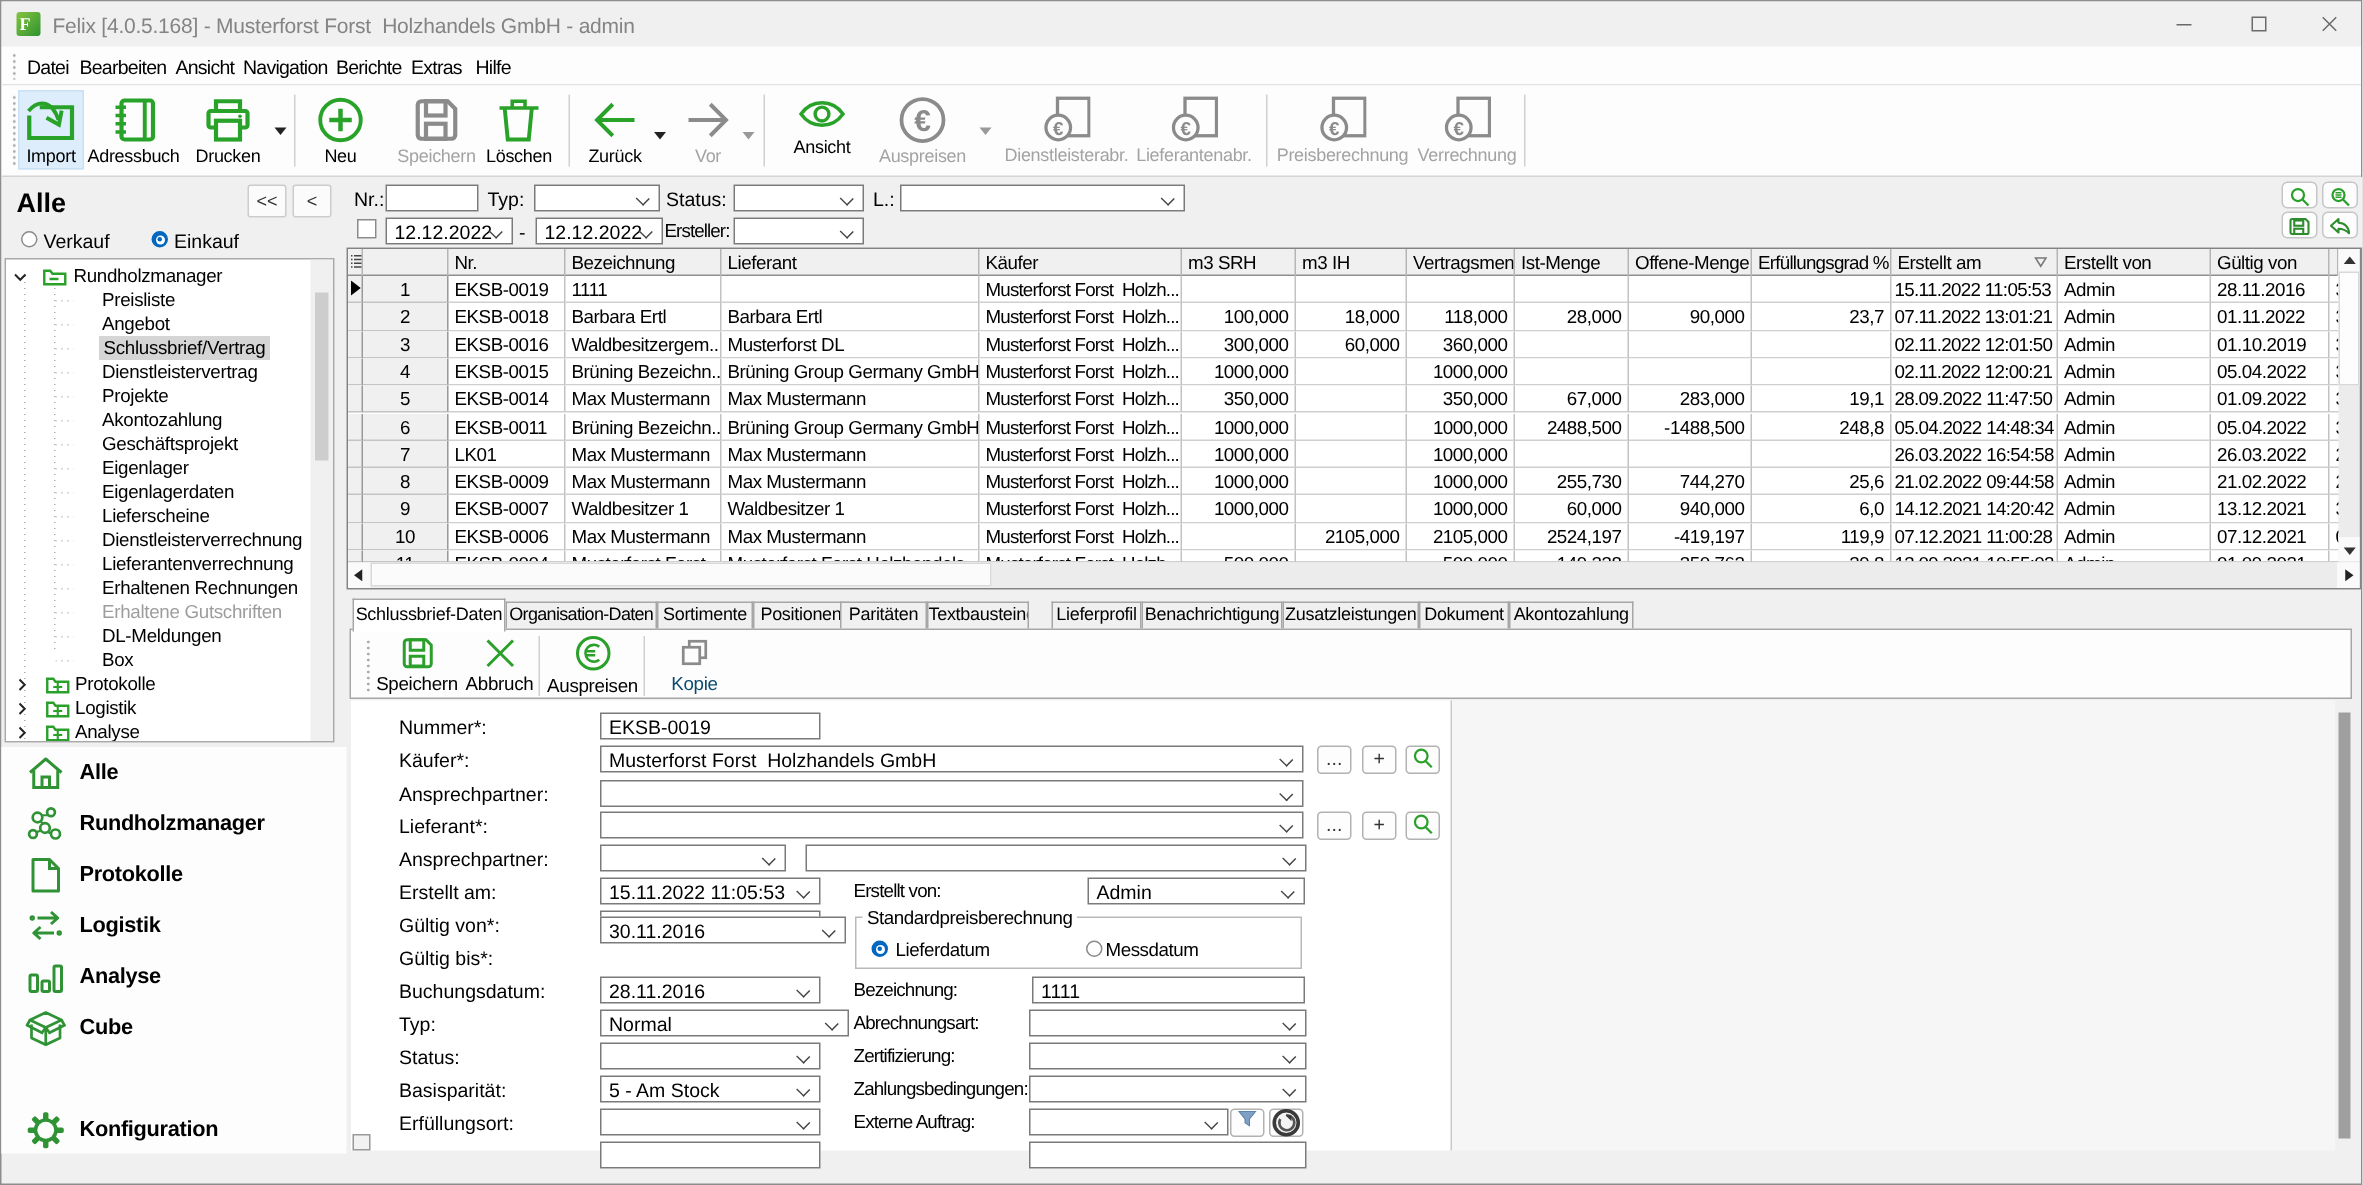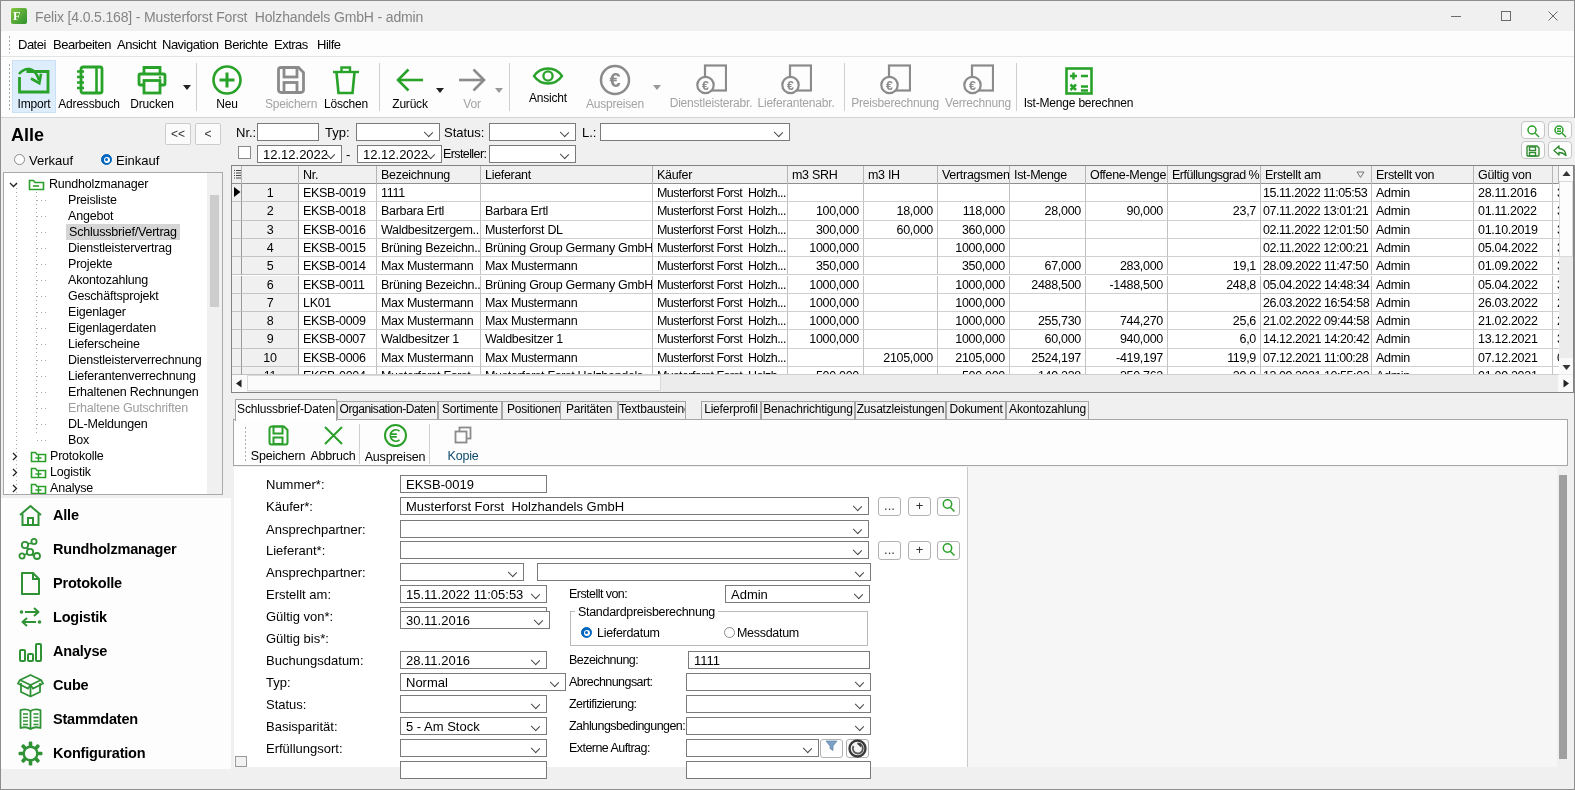--- a/index.html
+++ b/index.html
@@ -229,27 +229,20 @@
   </div>
   <div class="tbi dis" style="left:941px;width:72px">
     <svg width="31" height="31" viewBox="0 0 31 31" fill="none" stroke="#8b8b8b" stroke-width="2.2">
           <rect x="9" y="1.5" width="21" height="25"></rect>
           <circle cx="9.5" cy="21" r="8.2" fill="#fdfdfd"></circle>
           <text x="9.5" y="26" font-family="Liberation Sans" font-size="12.5" font-weight="bold" fill="#8b8b8b" stroke="none" text-anchor="middle">€</text>
         </svg>
     <span class="cap">Verrechnung</span>
   </div>
   <div class="tsep" style="left:1015px"></div>
-  <div class="tbi" style="left:1019px;width:117px">
-    <svg style="margin-top:7px" width="28" height="28" viewBox="0 0 28 28" fill="none" stroke="#28a228" stroke-width="2.6">
-          <rect x="1.5" y="1.5" width="25" height="25"></rect>
-          <path d="M5 9h7M8.5 5.5v7M16 9h7M5.5 17.5l5.5 5.5M11 17.5L5.5 23M16 19.5h7M16 23.5h7" stroke-width="2.5"></path>
-        </svg>
-    <span class="cap">Ist-Menge berechnen</span>
-  </div>
 </div>
 
 <div id="lp">
   <div class="alle">Alle</div>
   <div class="cbtn" style="left:164px">&lt;&lt;</div>
   <div class="cbtn" style="left:194px">&lt;</div>
   <div class="radio" style="left:13px;top:36px"></div>
   <div class="fl" style="left:28px;top:35px">Verkauf</div>
   <div class="radio sel" style="left:100px;top:36px"></div>
   <div class="fl" style="left:115px;top:35px">Einkauf</div>
@@ -392,28 +385,20 @@
           <b>Analyse</b>
         </div>
     <div class="nav" style="top:170px">
           <svg width="27" height="27" viewBox="0 0 27 27" fill="none" stroke="#2f9235" stroke-width="1.8">
             <path d="M13.5 3L24 8l-10.5 5L3 8z" stroke-linejoin="round"></path>
             <path d="M24 8l2 3.5-10 5-2.5-3.5M3 8l-2 3.5 10 5 2.5-3.5"></path>
             <path d="M4 11v9l9.5 4.5L23 20v-9" stroke-linejoin="round"></path>
             <path d="M13.5 13v11.5"></path>
           </svg>
           <b>Cube</b>
-        </div>
-    <div class="nav" style="top:204px">
-          <svg width="27" height="27" viewBox="0 0 27 27" fill="none" stroke="#2f9235" stroke-width="1.8">
-            <path d="M13.5 5C11 3.5 6.5 3.2 3.5 4.2V22c3-1 7.5-0.7 10 1 2.5-1.7 7-2 10-1V4.2c-3-1-7.5-0.7-10 0.8z" stroke-linejoin="round"></path>
-            <path d="M13.5 5v18"></path>
-            <path d="M6 8h5M6 11.5h5M6 15h5M6 18.5h5M16.5 8h5M16.5 11.5h5M16.5 15h5M16.5 18.5h5" stroke-width="1.3"></path>
-          </svg>
-          <b>Stammdaten</b>
         </div>
     <div class="nav" style="top:238px">
           <svg width="27" height="27" viewBox="0 0 27 27">
             <g fill="#2f9235">
               <rect x="11.7" y="1.5" width="3.6" height="6" rx="1.2"></rect>
               <rect x="11.7" y="19.5" width="3.6" height="6" rx="1.2"></rect>
               <rect x="11.7" y="1.5" width="3.6" height="6" rx="1.2" transform="rotate(45 13.5 13.5)"></rect>
               <rect x="11.7" y="19.5" width="3.6" height="6" rx="1.2" transform="rotate(45 13.5 13.5)"></rect>
               <rect x="11.7" y="1.5" width="3.6" height="6" rx="1.2" transform="rotate(90 13.5 13.5)"></rect>
               <rect x="11.7" y="19.5" width="3.6" height="6" rx="1.2" transform="rotate(90 13.5 13.5)"></rect>
@@ -805,21 +790,21 @@
   <div class="ffld dd" style="left:303px;top:96px;width:334px"></div>
   <div class="flabel" style="top:120px">Erstellt am:</div>
   <div class="ffld dd" style="left:166px;top:118px;width:147px">
         <b>15.11.2022 11:05:53</b>
       </div>
   <div class="flabel" style="top:142px">Gültig von*:</div>
   <div class="ffld dd" style="left:166px;top:140px;width:147px">
         <b>28.11.2016</b>
       </div>
   <div class="flabel" style="top:164px">Gültig bis*:</div>
-  <div class="ffld dd" style="left:166px;top:144px;width:150px">
+  <div class="ffld dd" style="left:166px;top:144px;width:164px">
         <b>30.11.2016</b>
       </div>
   <div class="flabel" style="top:186px">Buchungsdatum:</div>
   <div class="ffld dd" style="left:166px;top:184px;width:147px">
         <b>28.11.2016</b>
       </div>
   <div class="flabel" style="top:208px">Typ:</div>
   <div class="ffld dd" style="left:166px;top:206px;width:166px">
         <b>Normal</b>
       </div>

